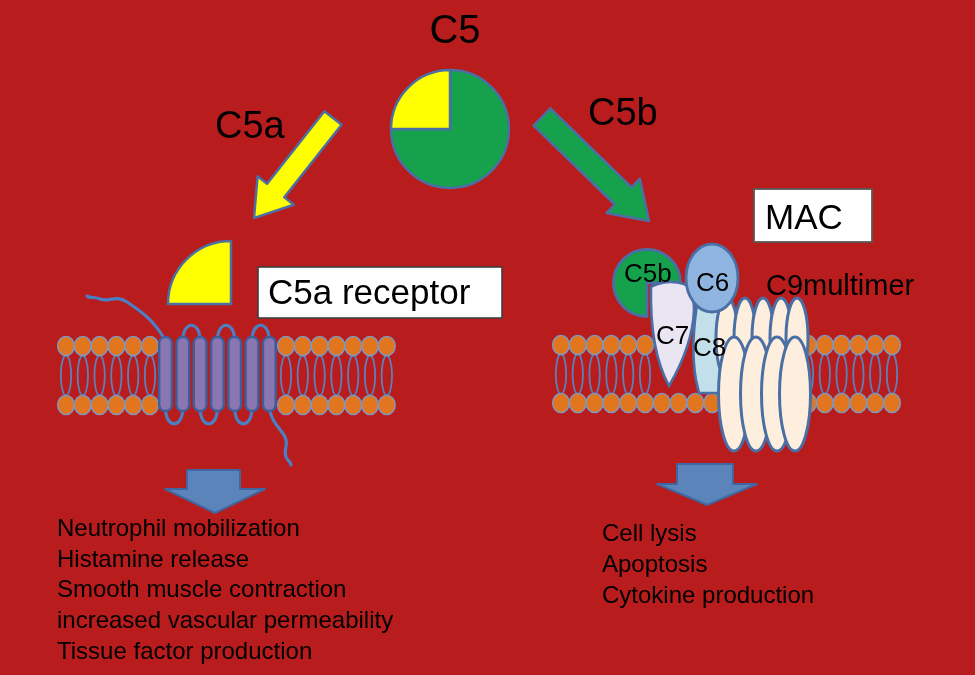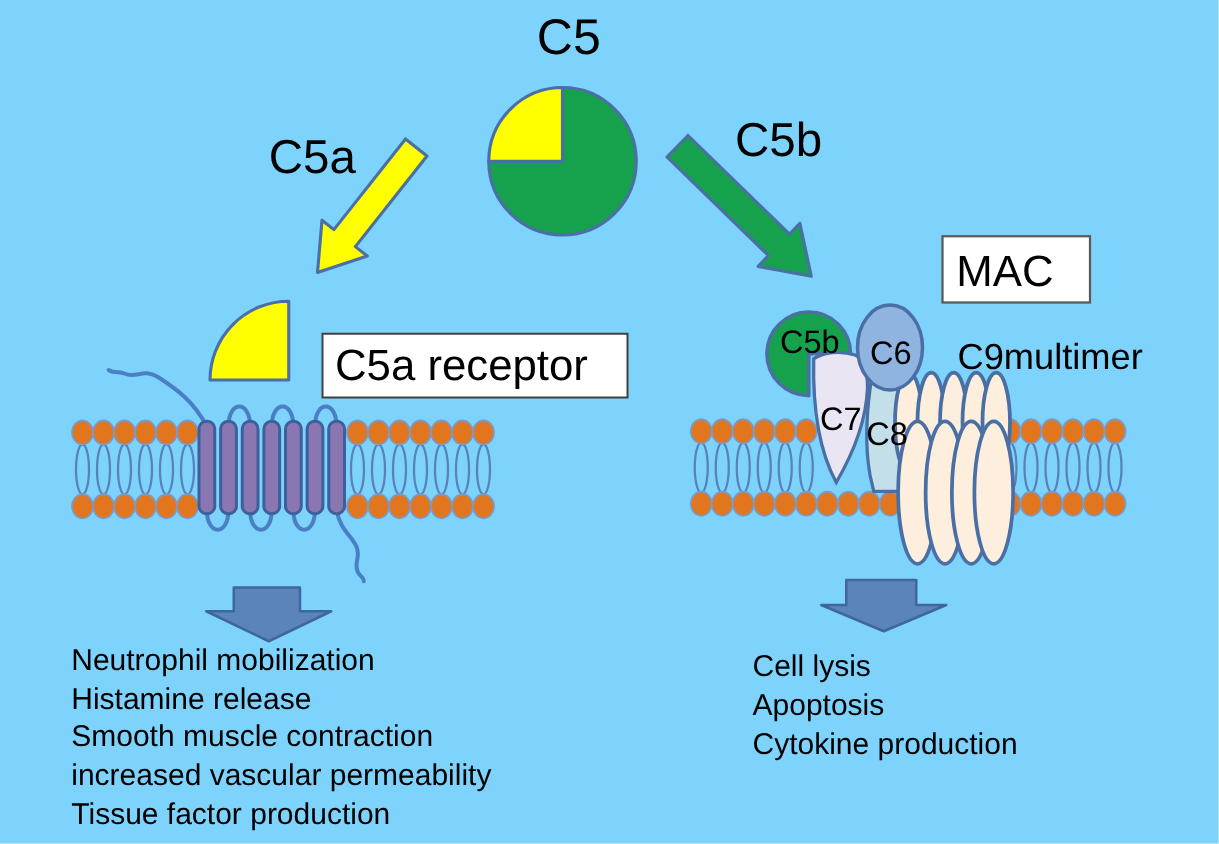--- a/index.html
+++ b/index.html
@@ -1,16 +1,16 @@
 <!DOCTYPE html>
 <html><head>
 <meta charset="utf-8">
 <style>
   html,body{margin:0;padding:0;background:#ffffff;}
-  .stage{position:relative;width:975px;height:675px;background:#7dd3fc;overflow:hidden;
+  .stage{position:relative;width:975px;height:675px;background:#b91c1c;overflow:hidden;
          font-family:"Liberation Sans",sans-serif;}
   svg text{font-family:"Liberation Sans",sans-serif;fill:#000000;}
 </style>
 </head>
 <body>
 
 <div class="stage">
 <svg width="975" height="675" viewBox="0 0 975 675">
 
   <g id="membrane-left">

